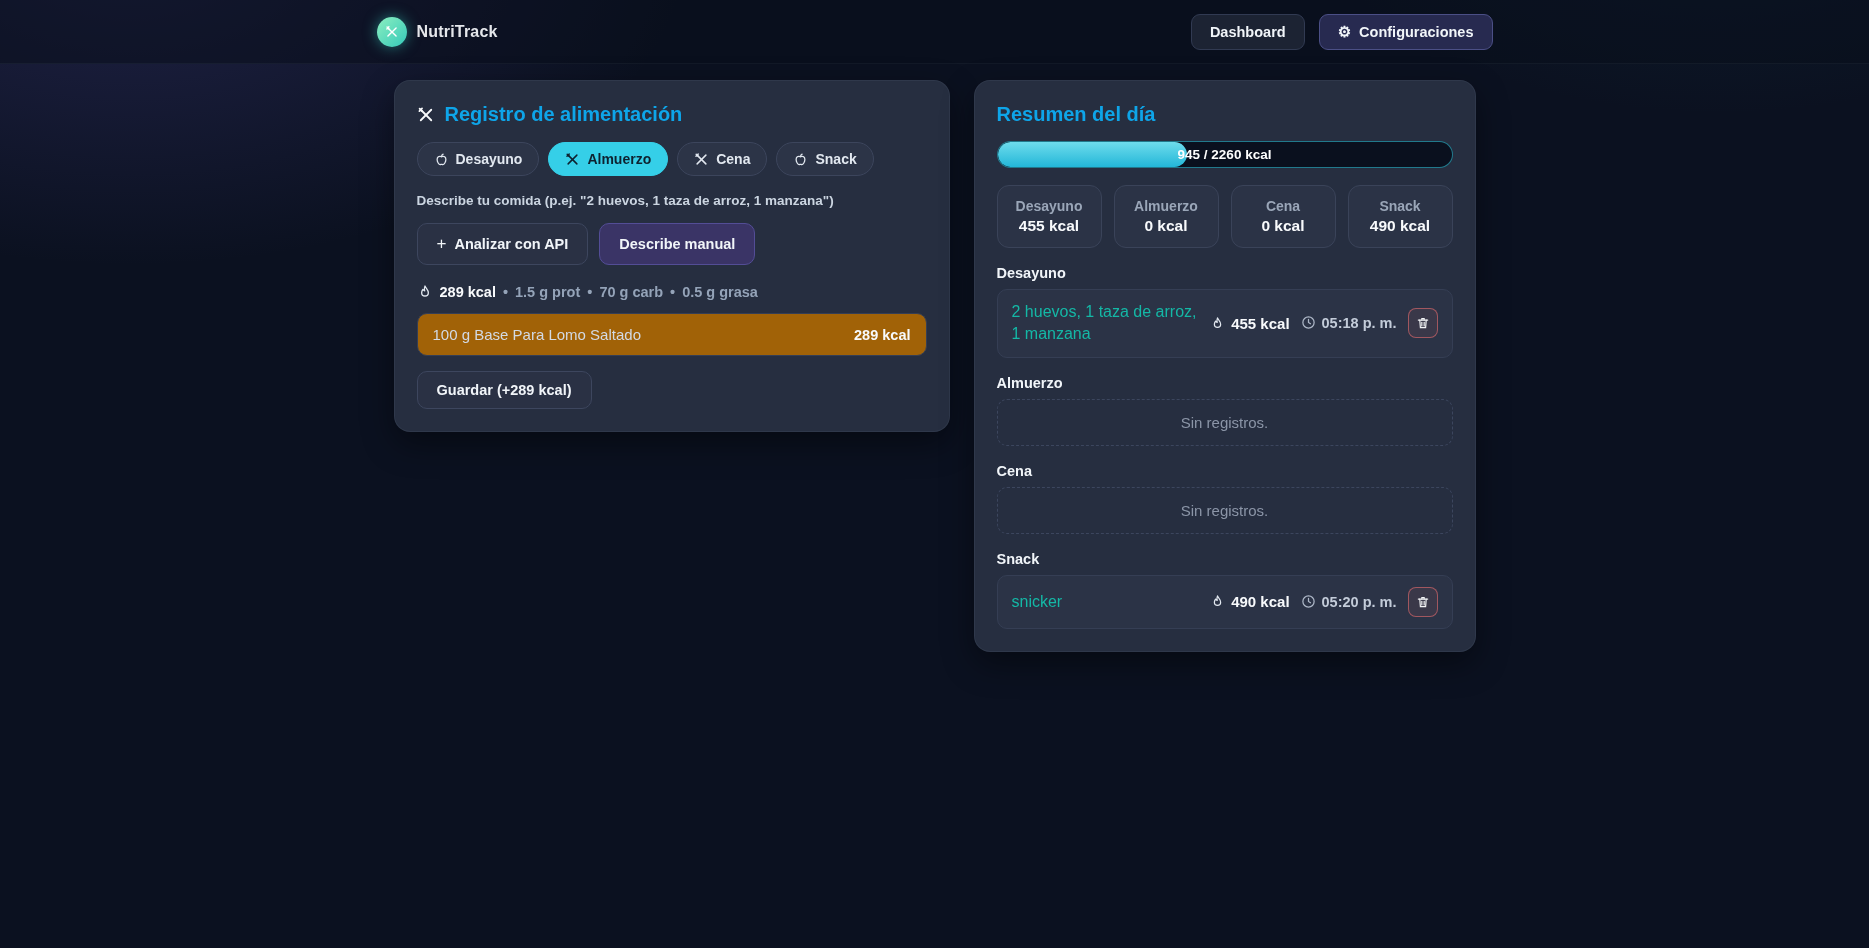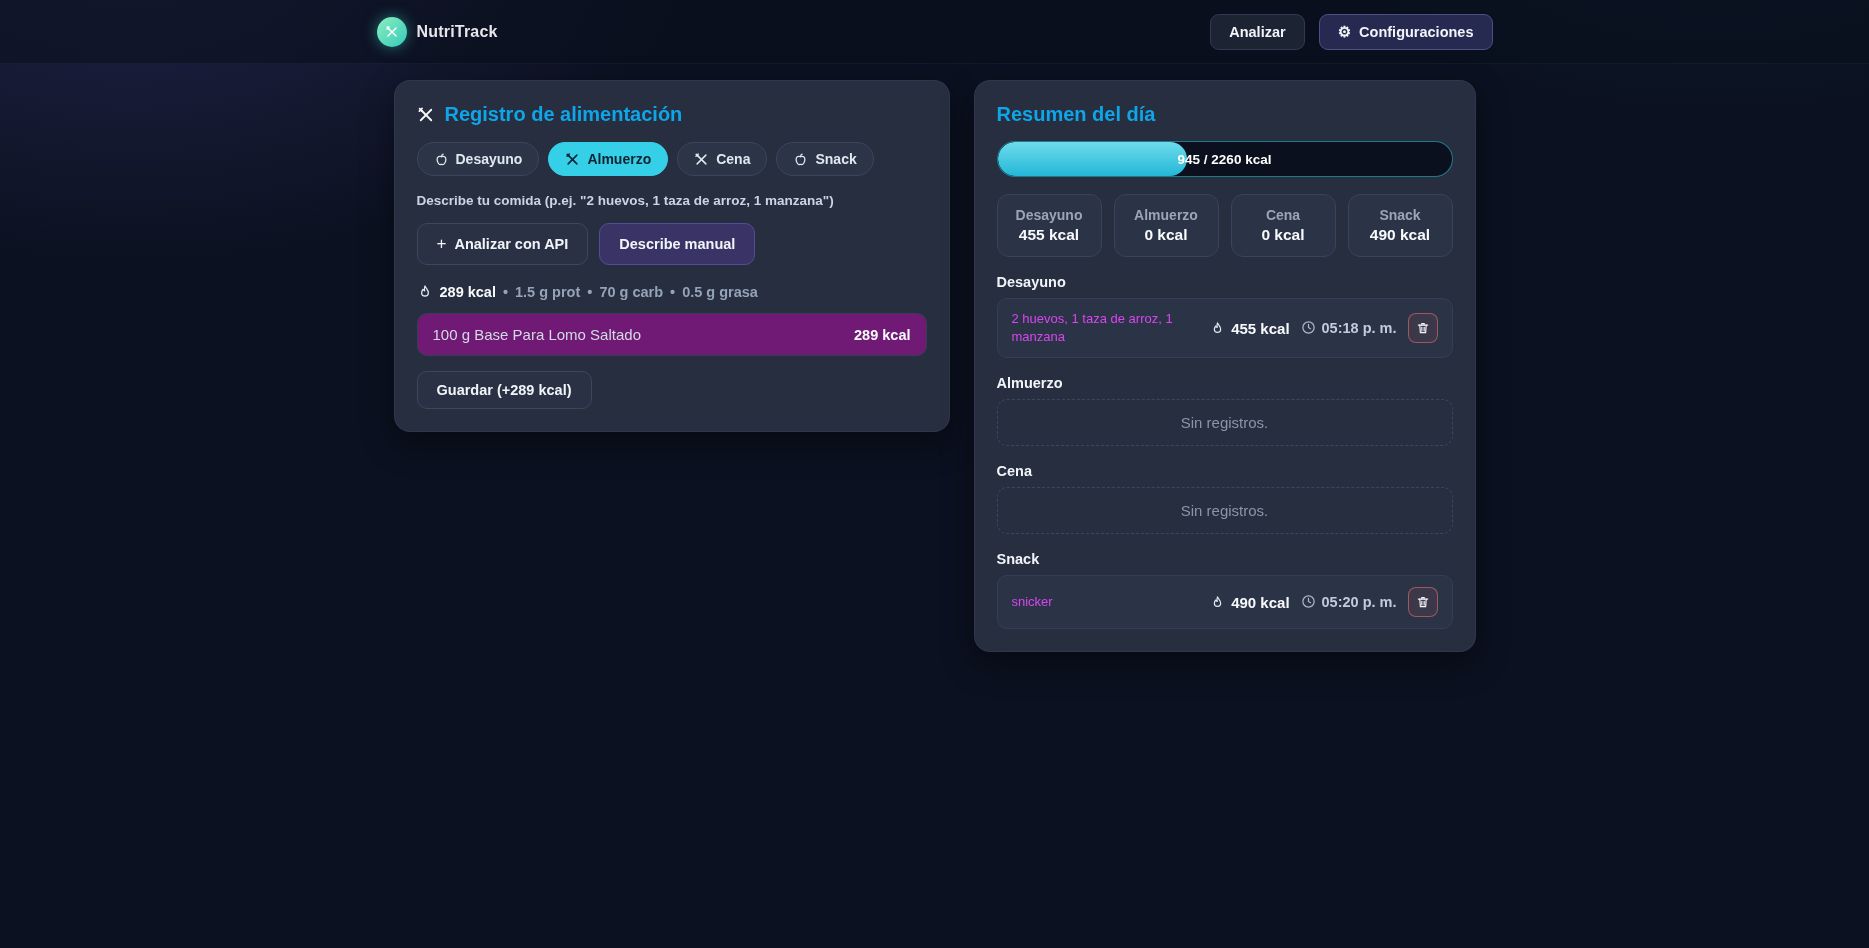--- a/index.html
+++ b/index.html
@@ -89,30 +89,30 @@
   
   .macros {
     margin-top:19px; display:flex; align-items:center; gap:7px;
     font-size:14.5px; font-weight:bold; color:#94a3b8;
   }
   .macros .flame { color:#e2e8f0; }
   .macros .kcal-main { color:#f8fafc; }
   .dot { color:#94a3b8; }
   .item-row {
     margin-top:13px; padding:12px 15px; border-radius:10px;
-    background:#701a75; border:1px solid #353e54;
+    background:#a16207; border:1px solid #353e54;
     display:flex; align-items:center; justify-content:space-between;
     font-size:15px; color:#d3dae4;
   }
   .item-kcal { font-weight:bold; color:#f8fafc; font-size:14.5px; }
   .save-btn { margin-top:15px; display:inline-flex; }
 
   
   .progress {
-    position:relative; margin-top:15px; height:36px; border-radius:999px;
+    position:relative; margin-top:15px; height:27px; border-radius:999px;
     background:#0a101e; border:1px solid rgba(53,207,232,0.55);
     overflow:hidden;
   }
   .progress-fill {
     position:absolute; left:0; top:0; bottom:0; border-radius:999px;
     background:linear-gradient(180deg,#6edcec,#23b7d8);
   }
   .progress-label {
     position:absolute; inset:0; display:flex; align-items:center; justify-content:center;
     font-size:13.5px; font-weight:bold; color:#ffffff;
@@ -124,21 +124,21 @@
   }
   .total-label { font-size:14px; font-weight:bold; color:#9aa6b8; }
   .total-kcal { margin-top:3px; font-size:15.5px; font-weight:bold; color:#f8fafc; }
 
   .section-label { margin-top:17px; font-size:14.5px; font-weight:bold; color:#f1f5f9; }
   .entry-row {
     margin-top:8px; padding:11px 14px; border-radius:10px;
     background:#2b3346; border:1px solid #353e54;
     display:flex; align-items:center; justify-content:space-between; gap:12px;
   }
-  .entry-text { font-size:13px; color:#d946ef; line-height:1.4; }
+  .entry-text { font-size:16px; color:#14b8a6; line-height:1.4; }
   .entry-meta { display:flex; align-items:center; gap:11px; flex-shrink:0; }
   .meta-kcal { display:flex; align-items:center; gap:6px; font-size:15px; font-weight:bold; color:#f8fafc; }
   .meta-kcal .flame { color:#e2e8f0; }
   .meta-time { display:flex; align-items:flex-start; gap:6px; font-size:14.5px; font-weight:bold; color:#c3ccd9; }
   .meta-time .clock { color:#aeb8c8; }
   .trash-btn {
     width:30px; height:30px; border-radius:8px; cursor:pointer;
     background:rgba(248,113,113,0.08); border:1px solid rgba(248,113,113,0.55);
     display:flex; align-items:center; justify-content:center; color:#f3f4f6;
   }
@@ -159,21 +159,21 @@
           <path d="M5 5l14 14"></path>
             <path d="M19 5L5 19"></path>
             <path d="M3.5 3.5l3.2 3.2"></path>
             <path d="M6.7 3.2L3.2 6.7"></path>
         </svg>
       </span>
       <span class="brand-name">NutriTrack</span>
     </div>
     <nav class="nav">
       <button class="nav-btn">
-        <span>Analizar</span>
+        <span>Dashboard</span>
       </button>
       <button class="nav-btn active">
         <span class="gear">⚙</span>
         <span>Configuraciones</span>
       </button>
     </nav>
   </div>
 </header>
 
 <main class="main">

